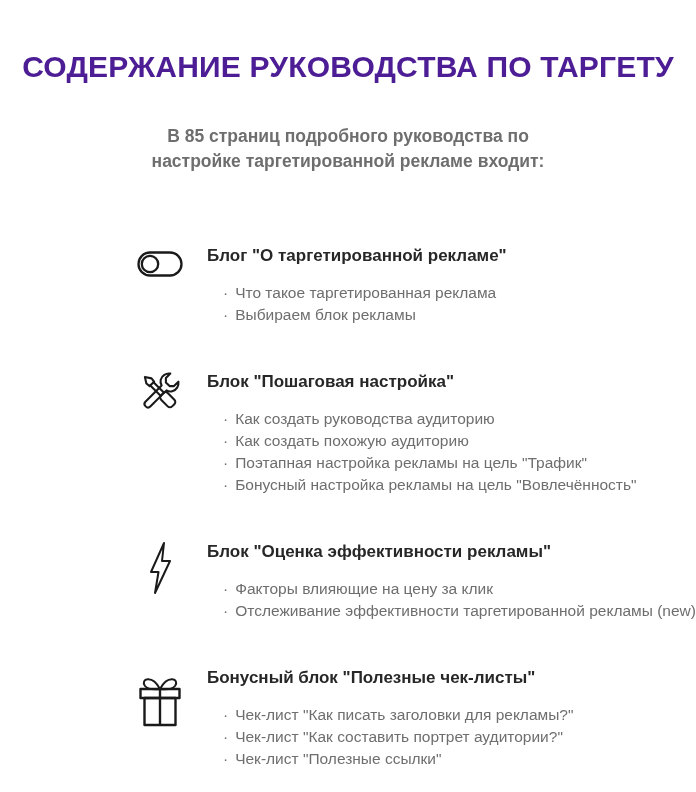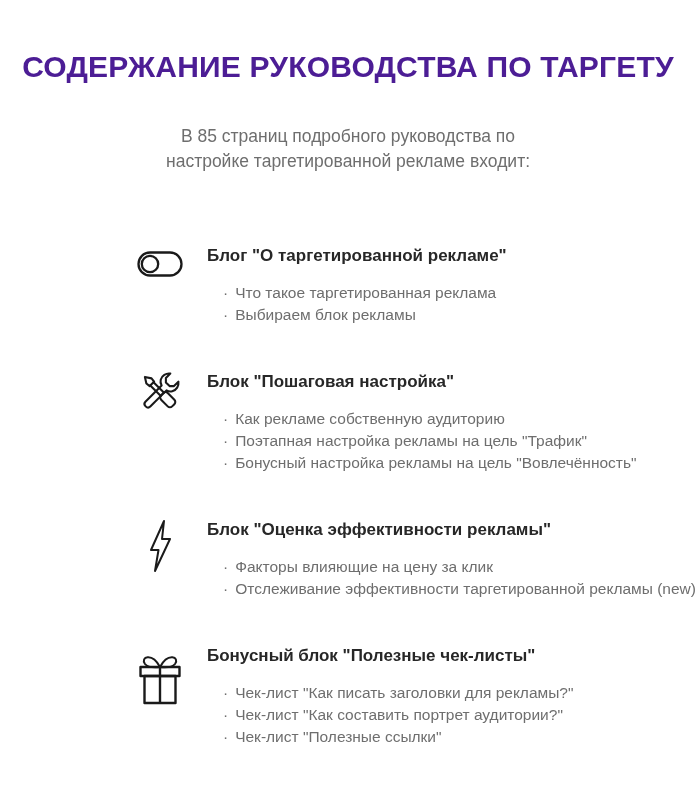--- a/index.html
+++ b/index.html
@@ -25,21 +25,21 @@
     color: #4c1d95;
     letter-spacing: 0.2px;
     white-space: nowrap;
   }
   .subtitle {
     margin: 40px 0 0 0;
     text-align: center;
     font-size: 17.5px;
     line-height: 25px;
     color: #6e6e6e;
-    font-weight: 400;
+    font-weight: 700;
   }
   .subtitle span { display: block; }
   .sections {
     margin-top: 72px;
     padding-left: 135px;
     padding-right: 40px;
   }
   .section {
     display: flex;
     align-items: flex-start;
@@ -129,21 +129,22 @@
             <path d="M18.5,4.5 L18.5,10.5 L21.5,13.5 L26.5,13.5 L29.5,10.5 L29.5,4.5
                      C32.8,7 34,11.5 31.8,15.2 C30.8,16.9 29.2,18 27.3,18.5
                      L27.3,40.5 C27.3,42.4 25.9,43.5 24,43.5 C22.1,43.5 20.7,42.4 20.7,40.5
                      L20.7,18.5 C18.8,18 17.2,16.9 16.2,15.2 C14,11.5 15.2,7 18.5,4.5 Z"></path>
           </g>
         </svg>
       </div>
       <div class="text-col">
         <h3 class="section-heading">Блок "Пошаговая настройка"</h3>
         <ul class="bullet-list">
-          <li><span class="dot">·</span><span>Как рекламе собственную аудиторию</span></li>
+          <li><span class="dot">·</span><span>Как создать руководства аудиторию</span></li>
+          <li><span class="dot">·</span><span>Как создать похожую аудиторию</span></li>
           <li><span class="dot">·</span><span>Поэтапная настройка рекламы на цель "Трафик"</span></li>
           <li><span class="dot">·</span><span>Бонусный настройка рекламы на цель "Вовлечённость"</span></li>
         </ul>
       </div>
     </section>
 
     <section class="section">
       <div class="icon-col">
         <svg class="icon-lightning" width="26" height="54" viewBox="0 0 26 54" fill="none" stroke="#1a1a1a" stroke-width="2" stroke-linejoin="round">
           <path d="M17,2 L4,31 L11.5,31 L8,52 L23,20 L15,20 L17,2 Z"></path>

